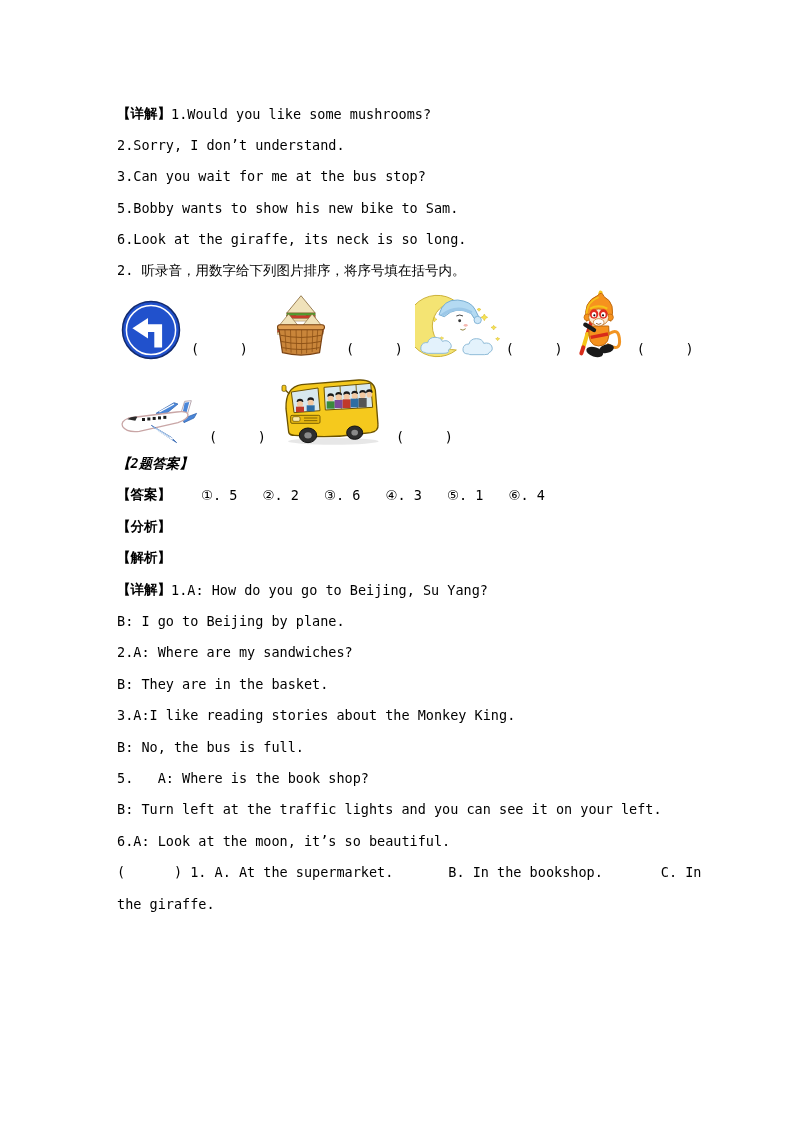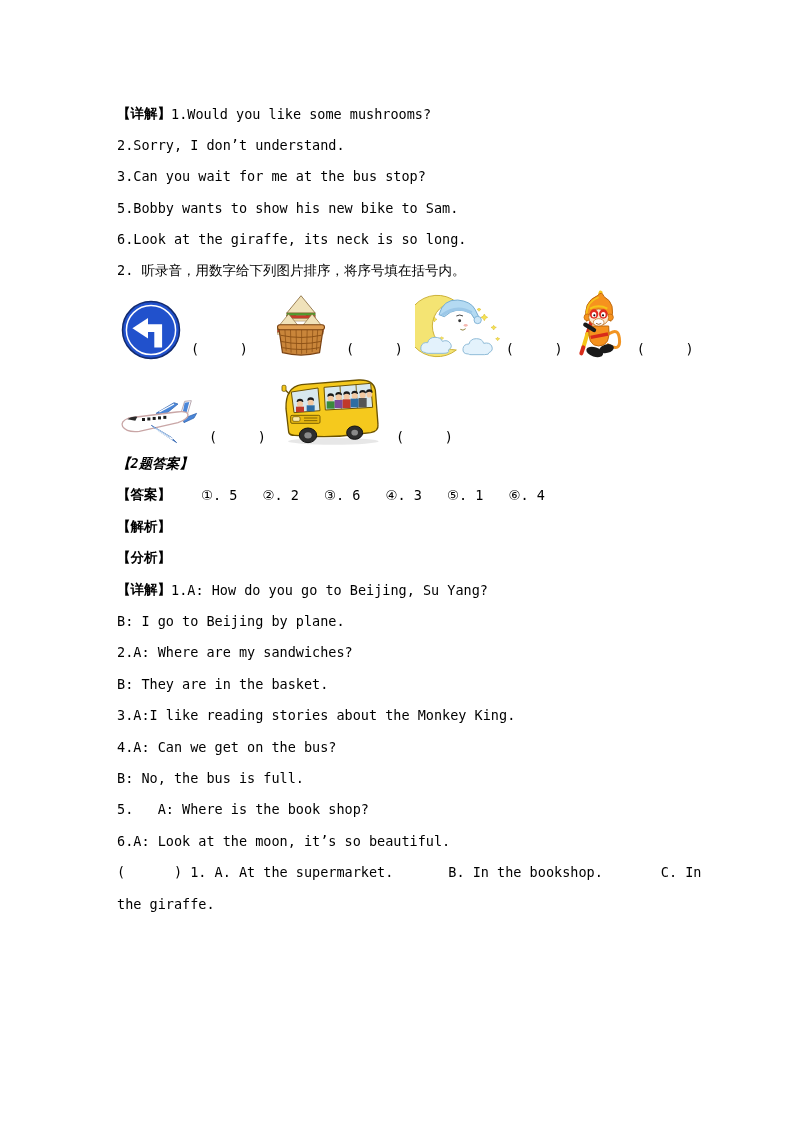--- a/index.html
+++ b/index.html
@@ -206,29 +206,29 @@
       <ellipse cx="42" cy="92" rx="13" ry="11" fill="#2e2e2e" stroke="#111111" stroke-width="1.5"></ellipse>
       <ellipse cx="42" cy="92" rx="5.5" ry="4.8" fill="#8a8a8a"></ellipse>
       <ellipse cx="112" cy="88" rx="12" ry="10" fill="#2e2e2e" stroke="#111111" stroke-width="1.5"></ellipse>
       <ellipse cx="112" cy="88" rx="5" ry="4.2" fill="#8a8a8a"></ellipse>
     </svg>
     <span class="bracket" style="margin-left:10px;">(     )</span>
   </div>
 
   <p class="line b gap-top">【2题答案】</p>
   <p class="line"><span class="b">【答案】</span><span class="ans-item ans-item-first">①. 5</span><span class="ans-item">②. 2</span><span class="ans-item">③. 6</span><span class="ans-item">④. 3</span><span class="ans-item">⑤. 1</span><span class="ans-item">⑥. 4</span></p>
+  <p class="line b">【分析】</p>
   <p class="line b">【解析】</p>
-  <p class="line b">【分析】</p>
 
   <p class="line"><span class="b">【详解】</span><span>1.A: How do you go to Beijing, Su Yang?</span></p>
   <p class="line">B: I go to Beijing by plane.</p>
   <p class="line">2.A: Where are my sandwiches?</p>
   <p class="line">B: They are in the basket.</p>
   <p class="line">3.A:I like reading stories about the Monkey King.</p>
-  <p class="line">4.A: Can we get on the bus?</p>
   <p class="line">B: No, the bus is full.</p>
   <p class="line">5.   A: Where is the book shop?</p>
+  <p class="line">B: Turn left at the traffic lights and you can see it on your left.</p>
   <p class="line">6.A: Look at the moon, it’s so beautiful.</p>
 
   <p class="line"><span>(      ) 1. A. At the supermarket.</span><span class="optB">B. In the bookshop.</span><span class="optC">C. In</span></p>
   <p class="line">the giraffe.</p>
 
 </div>
 
 </body></html>

